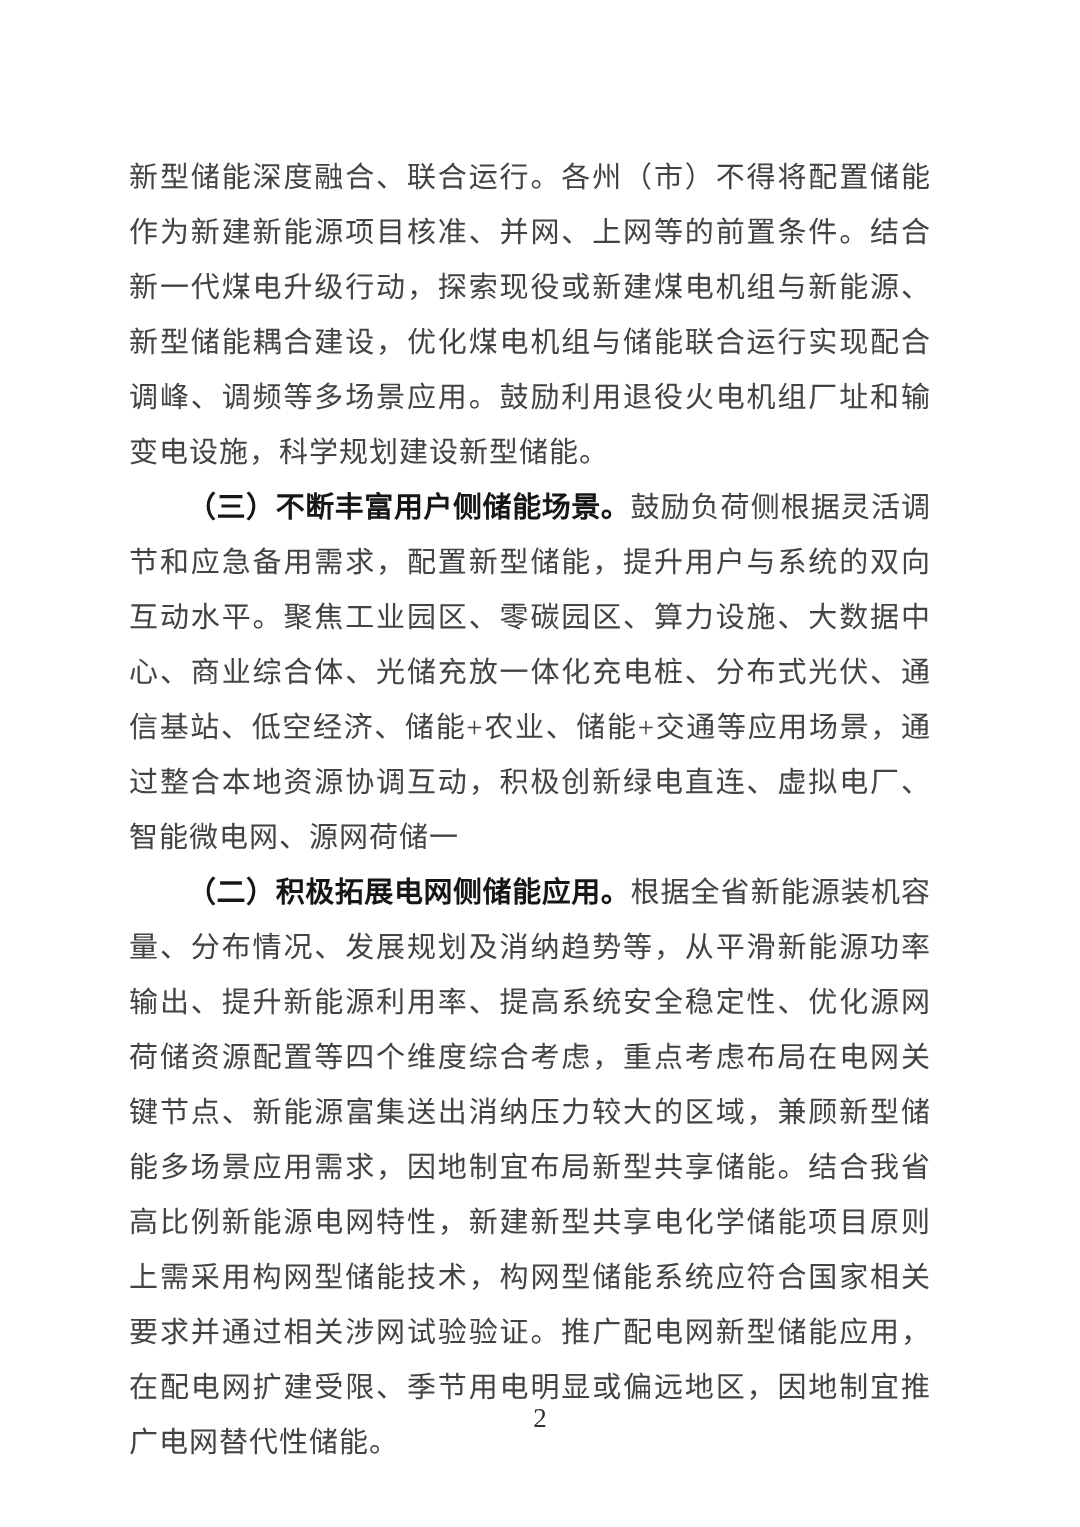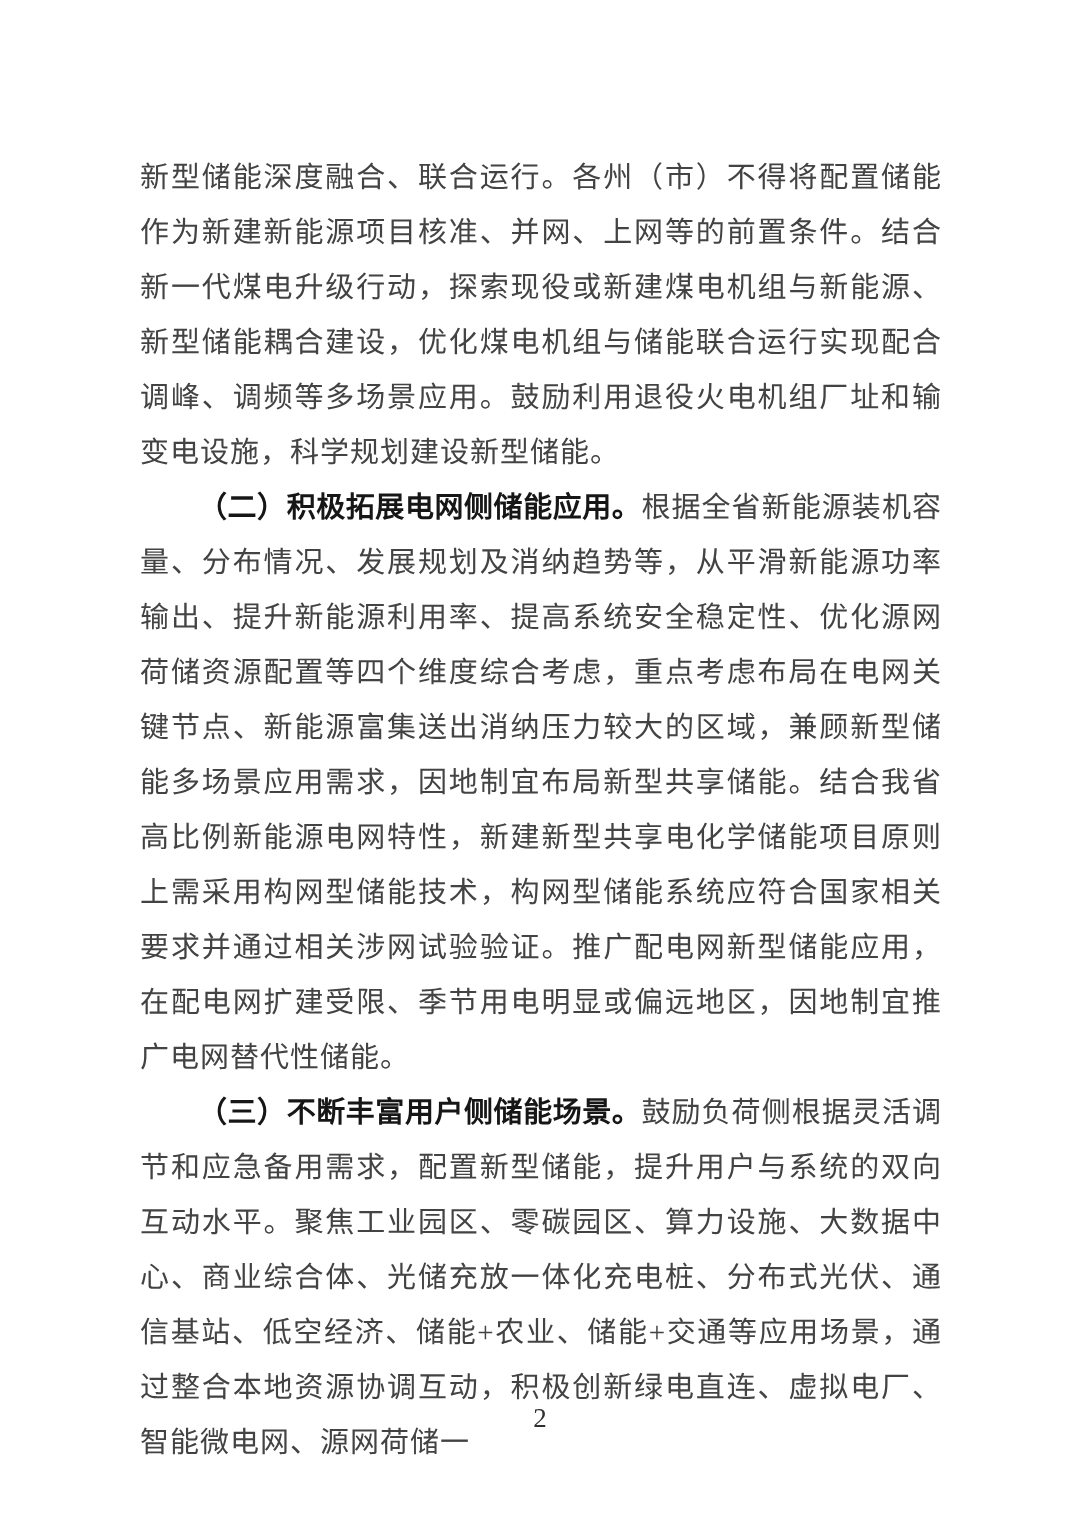--- a/index.html
+++ b/index.html
@@ -11,21 +11,21 @@
     position: relative;
     width: 1080px;
     height: 1527px;
     margin: 0 auto;
     background: #ffffff;
     overflow: hidden;
     font-family: "Liberation Serif", "DejaVu Serif", serif;
   }
   .doc-body {
     position: absolute;
-    left: 140px;
+    left: 129px;
     top: 150px;
     width: 802px;
     color: #434343;
     font-size: 29px;
     line-height: 55px;
     letter-spacing: 1px;
     text-align: justify;
     text-justify: inter-character;
   }
   .para {
@@ -55,21 +55,21 @@
 </style>
 </head>
 <body>
 
 <div class="page">
 
   <div class="doc-body">
 
     <p class="para"><span>新型储能深度融合、联合运行。各州（市）不得将配置储能作为新建新能源项目核准、并网、上网等的前置条件。结合新一代煤电升级行动，探索现役或新建煤电机组与新能源、新型储能耦合建设，优化煤电机组与储能联合运行实现配合调峰、调频等多场景应用。鼓励利用退役火电机组厂址和输变电设施，科学规划建设新型储能。</span></p>
 
+    <p class="para indented"><span class="para-lead">（三）不断丰富用户侧储能场景。</span><span>鼓励负荷侧根据灵活调节和应急备用需求，配置新型储能，提升用户与系统的双向互动水平。聚焦工业园区、零碳园区、算力设施、大数据中心、商业综合体、光储充放一体化充电桩、分布式光伏、通信基站、低空经济、储能+农业、储能+交通等应用场景，通过整合本地资源协调互动，积极创新绿电直连、虚拟电厂、智能微电网、源网荷储一</span></p>
+
     <p class="para indented"><span class="para-lead">（二）积极拓展电网侧储能应用。</span><span>根据全省新能源装机容量、分布情况、发展规划及消纳趋势等，从平滑新能源功率输出、提升新能源利用率、提高系统安全稳定性、优化源网荷储资源配置等四个维度综合考虑，重点考虑布局在电网关键节点、新能源富集送出消纳压力较大的区域，兼顾新型储能多场景应用需求，因地制宜布局新型共享储能。结合我省高比例新能源电网特性，新建新型共享电化学储能项目原则上需采用构网型储能技术，构网型储能系统应符合国家相关要求并通过相关涉网试验验证。推广配电网新型储能应用，在配电网扩建受限、季节用电明显或偏远地区，因地制宜推广电网替代性储能。</span></p>
-
-    <p class="para indented"><span class="para-lead">（三）不断丰富用户侧储能场景。</span><span>鼓励负荷侧根据灵活调节和应急备用需求，配置新型储能，提升用户与系统的双向互动水平。聚焦工业园区、零碳园区、算力设施、大数据中心、商业综合体、光储充放一体化充电桩、分布式光伏、通信基站、低空经济、储能+农业、储能+交通等应用场景，通过整合本地资源协调互动，积极创新绿电直连、虚拟电厂、智能微电网、源网荷储一</span></p>
 
   </div>
 
   <div class="page-number">2</div>
 
 </div>
 
 </body></html>

